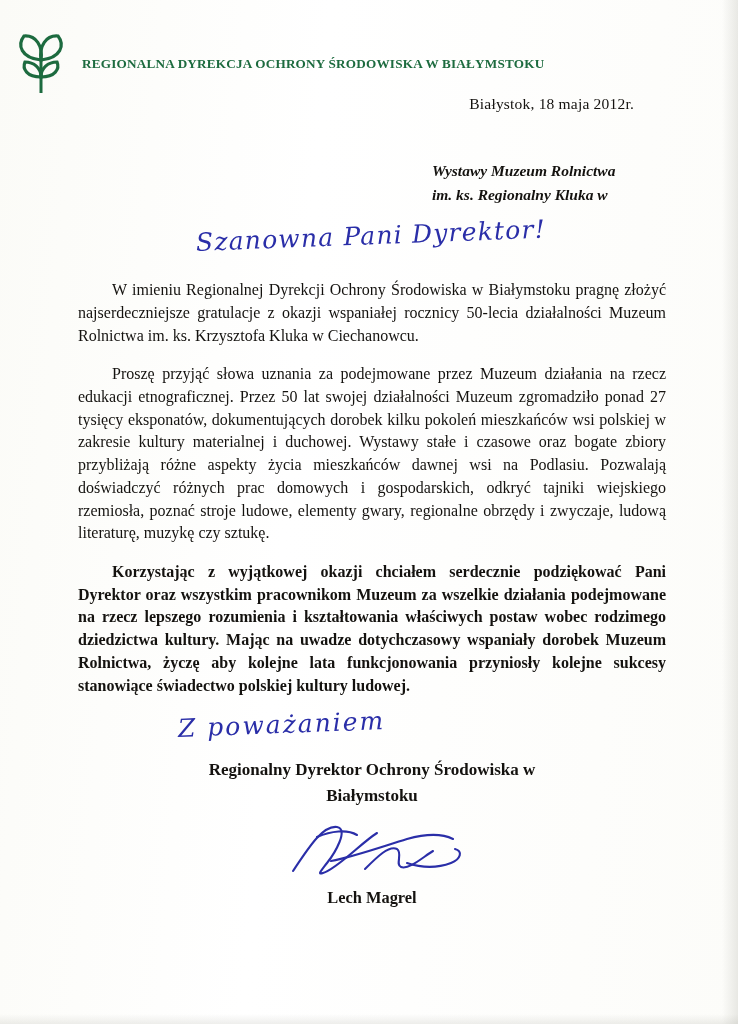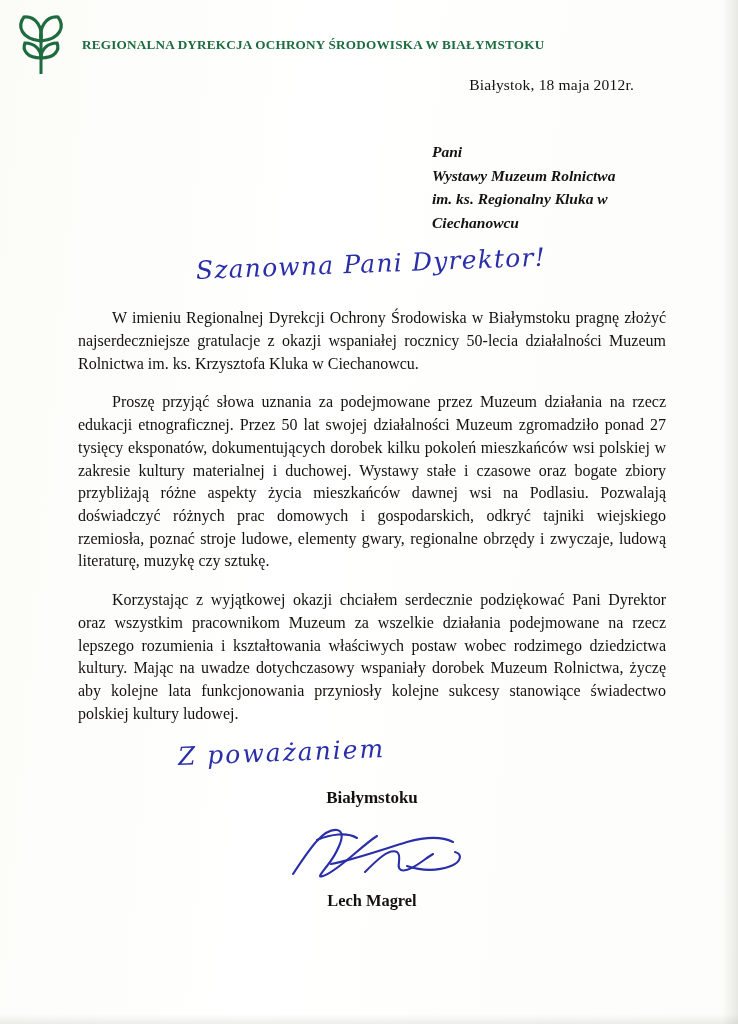--- a/index.html
+++ b/index.html
@@ -36,21 +36,21 @@
 
   .content {
     position: relative;
     z-index: 2;
   }
 
   
   .letterhead {
     display: flex;
     align-items: center;
-    padding: 14px 0 0 14px;
+    padding: 33px 0 0 14px;
     gap: 12px;
   }
   .logo {
     width: 56px;
     height: 62px;
     flex: 0 0 auto;
   }
   .org-name {
     font-family: "Liberation Serif", serif;
     font-weight: bold;
@@ -108,21 +108,21 @@
     margin-top: 22px;
     padding: 0 72px 0 78px;
     font-size: 16px;
     line-height: 1.42;
     text-align: justify;
   }
   .body-text p {
     margin: 0 0 16px 0;
     text-indent: 34px;
   }
-  .body-text p:last-child { margin-bottom: 17px; }
+  .body-text p:last-child { margin-bottom: 17px; font-weight: bold; }
 
   
   .sig-block {
     margin-top: 14px;
     text-align: center;
     padding: 0 72px 0 78px;
   }
   .sig-title {
     font-weight: bold;
     font-size: 17px;
@@ -177,38 +177,37 @@
             <path d="M27 44 C41 44, 46 36, 43 29 C34 29, 27 35, 27 44 Z"></path>
           </g>
         </svg>
       </span>
       <span class="org-name">REGIONALNA DYREKCJA OCHRONY ŚRODOWISKA W BIAŁYMSTOKU</span>
     </div>
 
     <div class="placedate">Białystok,  18 maja 2012r.</div>
 
     <div class="addressee">
-      <div>Pani</div>
       <div>Wystawy Muzeum Rolnictwa</div>
       <div>im. ks. Regionalny Kluka w</div>
-      <div>Ciechanowcu</div>
     </div>
 
     <div class="handwriting salutation-hand">Szanowna Pani Dyrektor!</div>
 
     <div class="body-text">
       <p>W imieniu Regionalnej Dyrekcji Ochrony Środowiska w Białymstoku pragnę złożyć najserdeczniejsze gratulacje z okazji wspaniałej rocznicy 50-lecia działalności Muzeum Rolnictwa im. ks. Krzysztofa Kluka w Ciechanowcu.</p>
       <p>Proszę przyjąć słowa uznania za podejmowane przez Muzeum działania na rzecz edukacji etnograficznej. Przez 50 lat swojej działalności Muzeum zgromadziło ponad 27 tysięcy eksponatów, dokumentujących dorobek kilku pokoleń mieszkańców wsi polskiej w zakresie kultury materialnej i duchowej. Wystawy stałe i czasowe oraz bogate zbiory przybliżają różne aspekty życia mieszkańców dawnej wsi na Podlasiu. Pozwalają doświadczyć różnych prac domowych i gospodarskich, odkryć tajniki wiejskiego rzemiosła, poznać stroje ludowe, elementy gwary, regionalne obrzędy i zwyczaje, ludową literaturę, muzykę czy sztukę.</p>
       <p>Korzystając z wyjątkowej okazji chciałem serdecznie podziękować Pani Dyrektor oraz wszystkim pracownikom Muzeum  za wszelkie działania podejmowane na rzecz lepszego rozumienia i kształtowania właściwych postaw wobec rodzimego dziedzictwa kultury. Mając na uwadze dotychczasowy wspaniały dorobek Muzeum Rolnictwa, życzę aby kolejne lata funkcjonowania przyniosły kolejne sukcesy stanowiące świadectwo polskiej kultury ludowej.</p>
     </div>
 
     <div class="handwriting closing-hand">Z poważaniem</div>
 
     <div class="sig-block">
       <div class="sig-title">
+        <div>Regionalny Dyrektor Ochrony Środowiska w</div>
         <div>Białymstoku</div>
       </div>
       <div class="sig-scribble">
         <svg width="230" height="68" viewBox="0 0 230 68" aria-hidden="true">
           <g fill="none" stroke="#2a2ea8" stroke-width="2.1" stroke-linecap="round">
             <path d="M36 54 C52 30, 66 8, 80 10 C92 12, 78 36, 70 46 C64 54, 60 58, 66 56 C80 52, 104 26, 120 16"></path>
             <path d="M74 44 C96 40, 124 30, 150 22 C168 17, 184 16, 196 22"></path>
             <path d="M108 52 C120 40, 132 28, 140 32 C146 36, 138 48, 144 50 C152 53, 166 40, 176 34"></path>
             <path d="M150 46 C162 50, 178 52, 194 46 C204 42, 206 34, 198 32"></path>
             <path d="M60 20 C74 14, 90 12, 100 18"></path>

